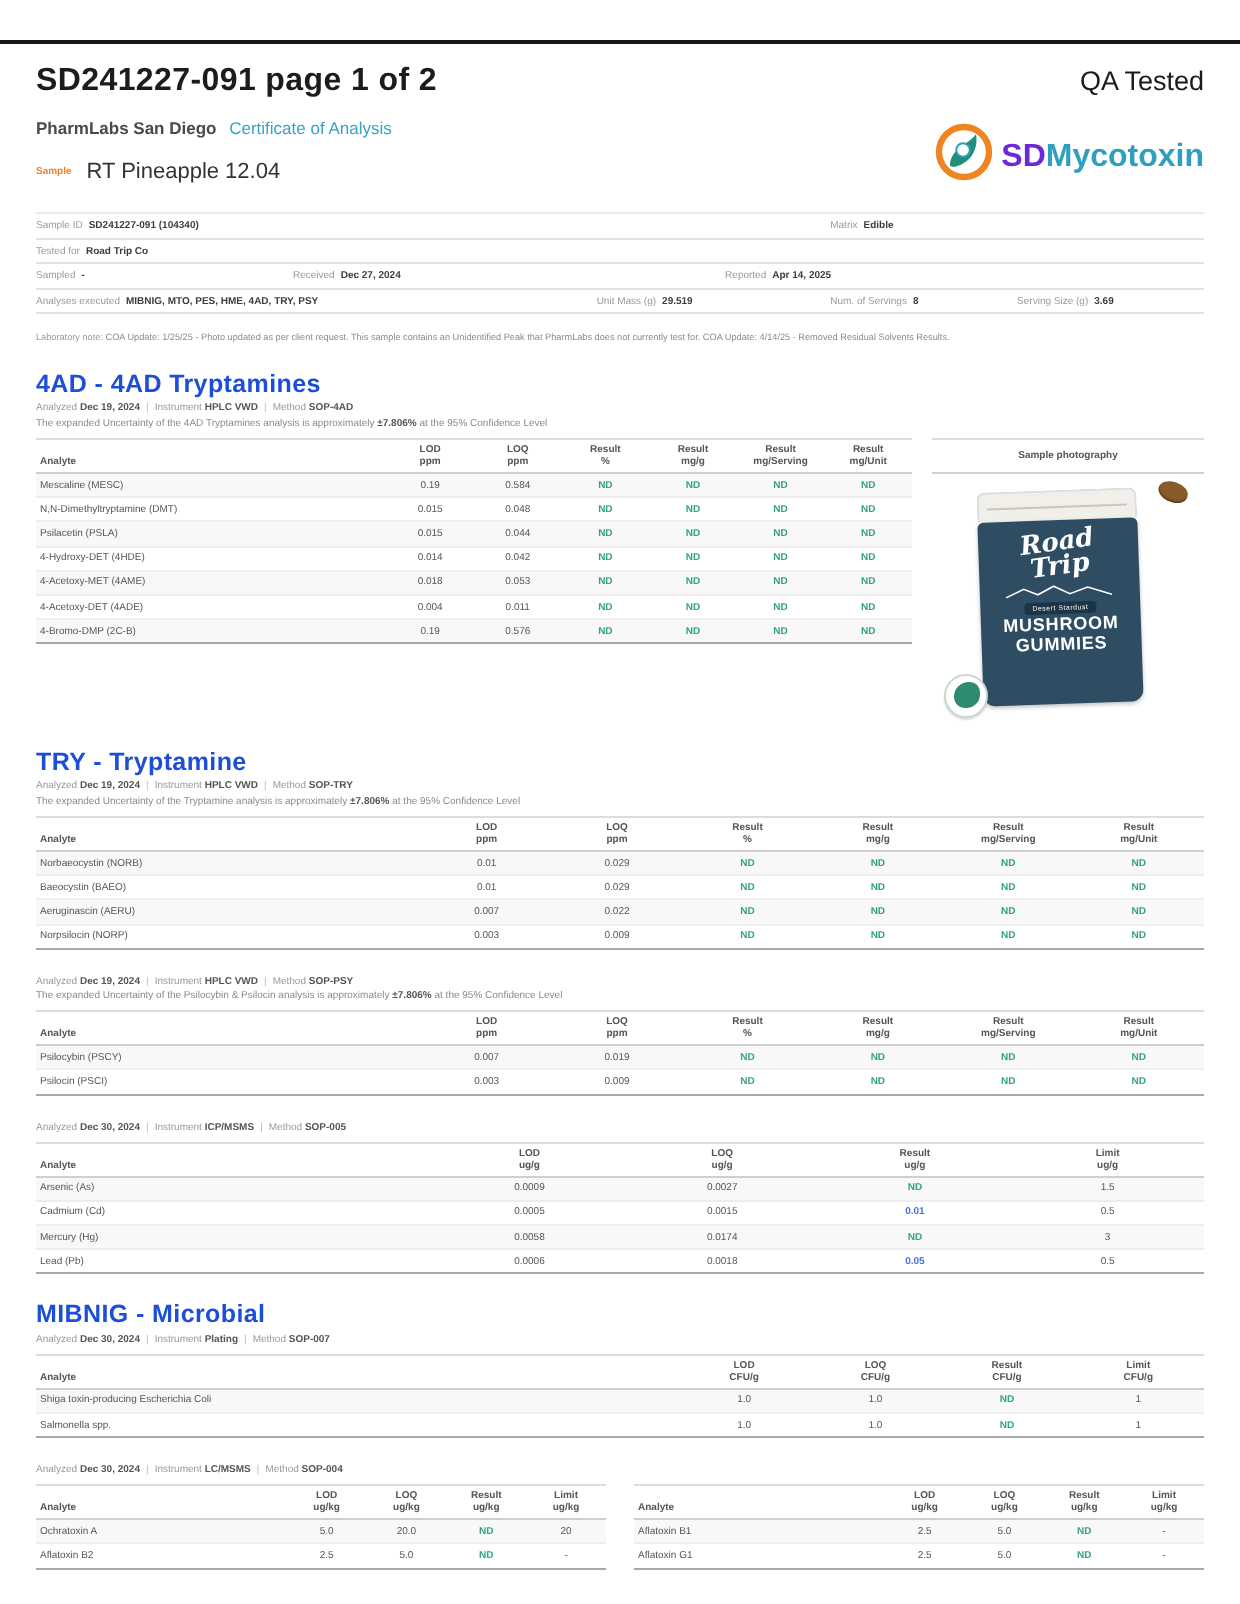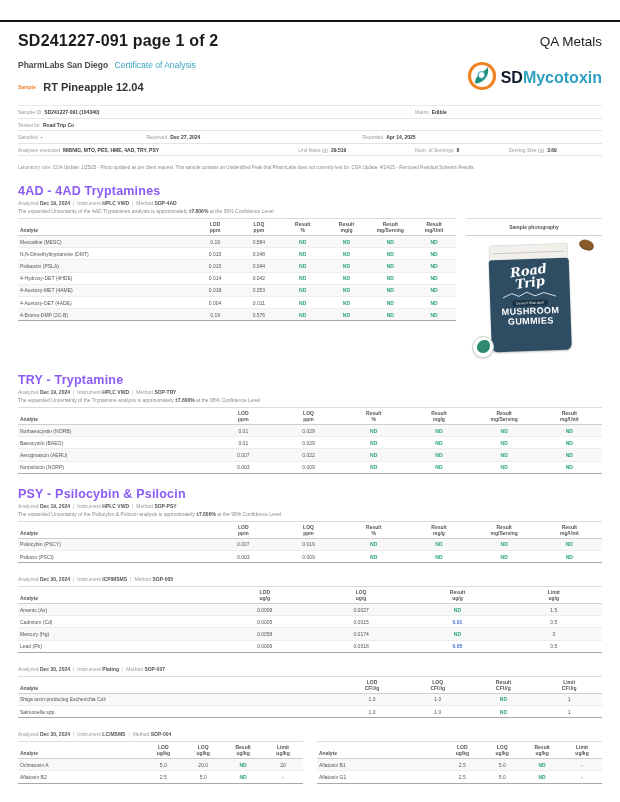--- a/index.html
+++ b/index.html
@@ -6,44 +6,44 @@
   html,body { background:#ffffff; }
   .page {
     width:620px; height:802px; background:#fff; position:relative;
     font-family:"Liberation Sans", sans-serif; color:#444;
     border-top:2px solid #161616; padding:8px 18px 0 18px; overflow:hidden;margin-top:20px;
   }
   
   .top-row { display:flex; justify-content:space-between; align-items:baseline; margin-top:2px; }
   .doc-id { font-size:16px; font-weight:bold; color:#1c1c1c; letter-spacing:0.2px; }
   .qa { font-size:13.5px; color:#1c1c1c; }
-  .sub-row { display:flex; justify-content:space-between; margin-top:9px;align-items:center; }
+  .sub-row { display:flex; justify-content:space-between; margin-top:9px; }
   .lab-line { font-size:8.5px; }
   .lab-name { font-weight:bold; color:#4a4a4a; }
   .coa { color:#38a3c2; margin-left:4px; }
   .sample-line { margin-top:7px; }
   .sample-lbl { font-size:5px; color:#ef7f2a; font-weight:bold; margin-right:3px; vertical-align:2px; }
-  .sample-name { font-size:11px; font-weight:bold; color:#333; }
+  .sample-name { font-size:11px; font-weight:normal; color:#333; }
   .logo { display:flex; align-items:center; gap:4px; margin-top:2px; }
   .logo-text { font-size:16px; font-weight:bold; }
-  .logo-sd { color:#0f172a; }
+  .logo-sd { color:#6d28d9; }
   .logo-rest { color:#2f9fc0; }
   
   .info { margin-top:10px; font-size:5px; }
   .info-row { display:flex; border-bottom:1px solid #e4e4e4; padding:3px 0 2.5px 0; }
   .info-row:first-child { border-top:1px solid #e9e9e9; }
   .f { display:flex; gap:3px; }
   .lbl { color:#9a9a9a; }
   .val { color:#3d3d3d; font-weight:bold; }
   .w68 { width:68%; } .w22 { width:22%; } .w37 { width:37%; }
   .w48 { width:48%; } .w20 { width:20%; } .w16 { width:16%; }
   .note { margin-top:9px; font-size:4.6px; color:#8a8a8a; line-height:1.3; }
   
   .section { margin-top:13px; }
-  .sec-title { font-size:12.5px; font-weight:bold; color:#8b5cf6; letter-spacing:0.2px; }
+  .sec-title { font-size:12.5px; font-weight:bold; color:#1d4ed8; letter-spacing:0.2px; }
   .sec-meta { font-size:5px; color:#999; margin-top:2.5px; }
   .sec-meta b { color:#555; }
   .sec-meta .sep { color:#bbb; margin:0 3px; }
   .sec-unc { font-size:5px; color:#8a8a8a; margin-top:1.5px; }
   .sec-unc b { color:#555; }
   table { width:100%; border-collapse:collapse; margin-top:4px; font-size:5px; table-layout:fixed; }
   thead th { font-weight:bold; color:#555; border-top:1px solid #dcdcdc; border-bottom:1px solid #cfcfcf;
              padding:2px 2px; text-align:center; vertical-align:bottom; }
   thead th.analyte { text-align:left; }
   thead .sub { font-weight:bold; color:#555; }
@@ -81,21 +81,21 @@
   .mto-flex { display:flex; gap:14px; }
   .mto-flex .half { flex:1; }
 </style>
 </head>
 <body>
 
 <div class="page">
 
   <div class="top-row">
     <div class="doc-id">SD241227-091 page 1 of 2</div>
-    <div class="qa">QA Metals</div>
+    <div class="qa">QA Tested</div>
   </div>
 
   <div class="sub-row">
     <div>
       <div class="lab-line">
         <span class="lab-name">PharmLabs San Diego</span>
         <span class="coa">Certificate of Analysis</span>
       </div>
       <div class="sample-line">
         <span class="sample-lbl">Sample</span>
@@ -397,21 +397,20 @@
               <td class="nd">ND</td>
               <td class="nd">ND</td>
               <td class="nd">ND</td>
             </tr>
           </tbody>
         </table>
       </div>
   </section>
 
   <section class="section">
-    <div class="sec-title">PSY - Psilocybin &amp; Psilocin</div>
     <div class="sec-meta"><span>Analyzed </span><b>Dec 19, 2024</b><span class="sep">|</span><span>Instrument </span><b>HPLC VWD</b><span class="sep">|</span><span>Method </span><b>SOP-PSY</b></div>
     <div class="sec-unc">The expanded Uncertainty of the Psilocybin &amp; Psilocin analysis is approximately <b>±7.806%</b> at the 95% Confidence Level</div>
     <div>
         <table>
           <colgroup>
             <col style="width: 33%;">
             <col>
             <col>
             <col>
             <col>
@@ -535,20 +534,21 @@
               <td>0.0018</td>
               <td class="det">0.05</td>
               <td>0.5</td>
             </tr>
           </tbody>
         </table>
       </div>
   </section>
 
   <section class="section">
+    <div class="sec-title">MIBNIG - Microbial</div>
     <div class="sec-meta"><span>Analyzed </span><b>Dec 30, 2024</b><span class="sep">|</span><span>Instrument </span><b>Plating</b><span class="sep">|</span><span>Method </span><b>SOP-007</b></div>
     <div>
         <table>
           <colgroup>
             <col style="width: 55%;">
             <col>
             <col>
             <col>
             <col>
           </colgroup>

